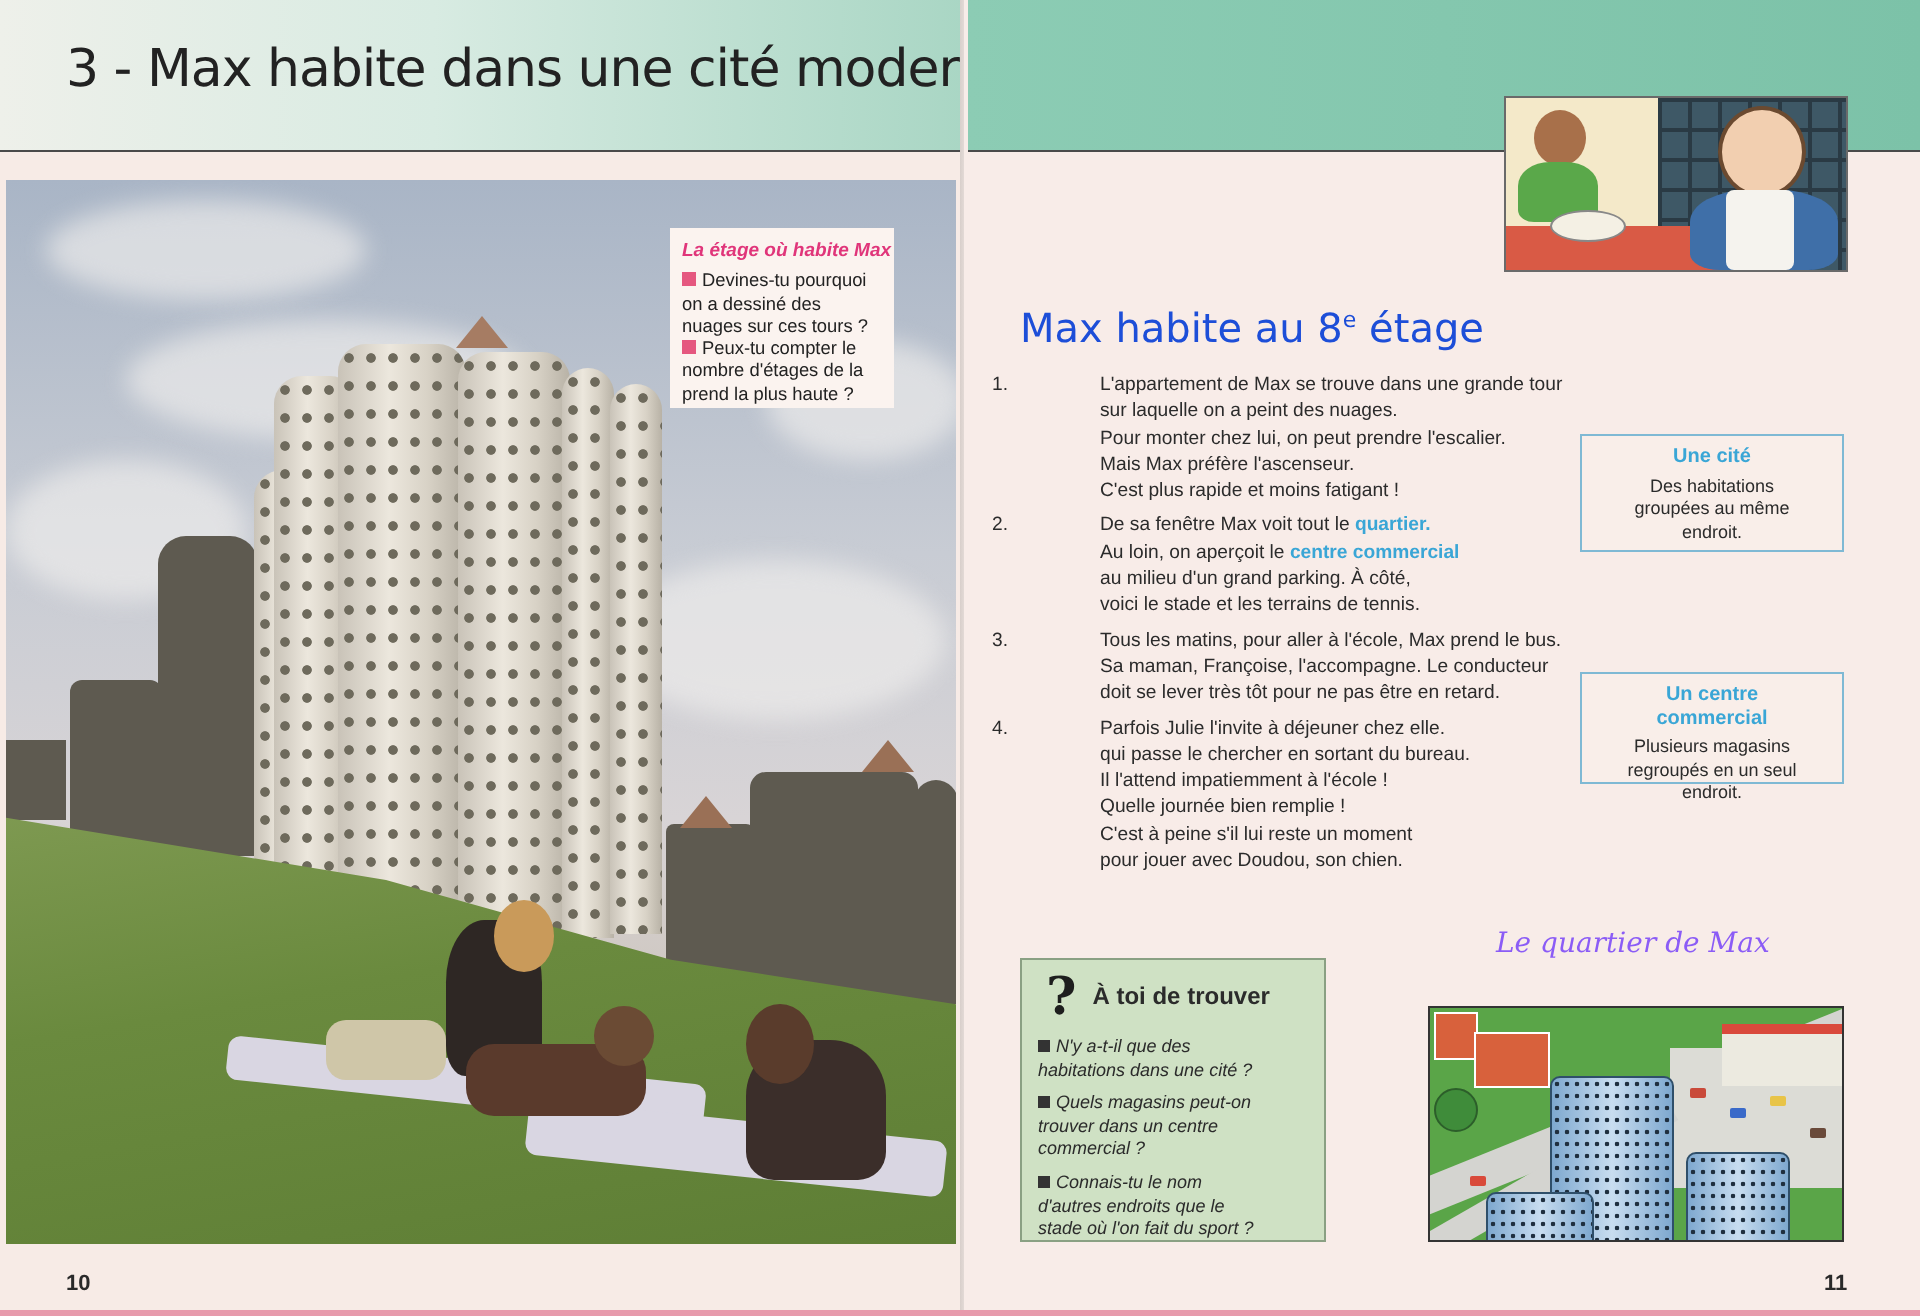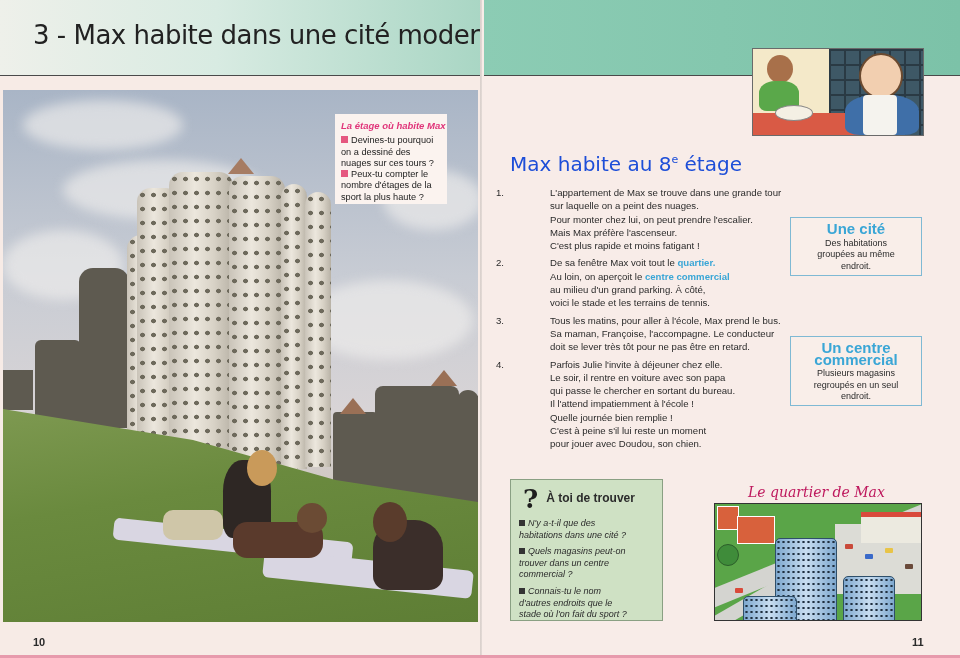--- a/index.html
+++ b/index.html
@@ -90,36 +90,36 @@
   .story .para { position: relative; padding-left: 14px; margin-bottom: 4px; }
   .story .num { position: absolute; left: 0; top: 0; }
   .story .line { display: block; white-space: nowrap; padding-left: 40px; }
   .kw { color: #3aa6d6; font-weight: bold; }
 
   .def-box {
     position: absolute; left: 790px; width: 132px; box-sizing: border-box;
     border: 1px solid #7fb9d4; background: #f9eee9; text-align: center; padding: 5px 4px;
     font-size: 9px; line-height: 11.5px; color: #2b2b2b;
   }
-  .def-box .term { color: #3aa6d6; font-weight: bold; font-size: 15px; line-height: 11.5px; margin-bottom: 3px; }
+  .def-box .term { color: #3aa6d6; font-weight: bold; font-size: 10px; line-height: 11.5px; margin-bottom: 3px; }
 
   .quiz-box {
     position: absolute; left: 510px; top: 479px; width: 153px; height: 142px; box-sizing: border-box;
     background: #cfe1c4; border: 1px solid #8aa083; padding: 6px 8px;
     font-size: 9px; line-height: 11.6px; color: #2b2b2b;
   }
   .quiz-head { display: flex; align-items: center; margin-bottom: 6px; margin-left: 4px; }
   .qmark { font-family: "DejaVu Serif", serif; font-weight: bold; font-size: 26px; line-height: 26px; color: #1e1e1e; margin-right: 8px; }
   .quiz-title { font-weight: bold; font-size: 12px; }
   .quiz-item { font-style: italic; margin-bottom: 5px; }
   .dark-square { display: inline-block; width: 6px; height: 6px; background: #333; margin-right: 3px; }
 
   .map-caption {
-    position: absolute; left: 748px; top: 484px;
-    font-family: "DejaVu Serif", serif; font-style: italic; font-size: 14px; color: #be185d; white-space: nowrap;
+    position: absolute; left: 748px; top: 464px;
+    font-family: "DejaVu Serif", serif; font-style: italic; font-size: 14px; color: #8b5cf6; white-space: nowrap;
   }
   .map-illus {
     position: absolute; left: 714px; top: 503px; width: 208px; height: 118px; box-sizing: border-box;
     border: 1px solid #333; overflow: hidden; background: #5aa548;
   }
   .road { position: absolute; background: #d4d4d0; }
   .tennis { position: absolute; background: #d8613c; border: 1px solid #fff; }
   .shop { position: absolute; background: #eceae0; border-top: 5px solid #d94a3c; }
   .car { position: absolute; width: 8px; height: 5px; border-radius: 1px; }
   .mini-tower {
@@ -180,21 +180,21 @@
   <div class="photo-caption">
     <div class="cap-title">La étage où habite Max</div>
     <div>
       <span class="pink-square"></span><span>Devines-tu pourquoi</span><br>
       <span>on a dessiné des</span><br>
       <span>nuages sur ces tours ?</span>
     </div>
     <div>
       <span class="pink-square"></span><span>Peux-tu compter le</span><br>
       <span>nombre d'étages de la</span><br>
-      <span>sport la plus haute ?</span>
+      <span>prend la plus haute ?</span>
     </div>
   </div>
 
   <div class="page-num" style="left:33px;">10</div>
 
   <div class="gutter"></div>
 
   <div class="page-right"></div>
   <div class="header-band-right"></div>
 
@@ -231,36 +231,35 @@
     </div>
     <div class="para">
       <span class="num">3.</span>
       <span class="line">Tous les matins, pour aller à l'école, Max prend le bus.</span>
       <span class="line">Sa maman, Françoise, l'accompagne. Le conducteur</span>
       <span class="line">doit se lever très tôt pour ne pas être en retard.</span>
     </div>
     <div class="para">
       <span class="num">4.</span>
       <span class="line">Parfois Julie l'invite à déjeuner chez elle.</span>
-      <span class="line">Le soir, il rentre en voiture avec son papa</span>
       <span class="line">qui passe le chercher en sortant du bureau.</span>
       <span class="line">Il l'attend impatiemment à l'école !</span>
       <span class="line">Quelle journée bien remplie !</span>
       <span class="line">C'est à peine s'il lui reste un moment</span>
       <span class="line">pour jouer avec Doudou, son chien.</span>
     </div>
   </div>
 
   <div class="def-box" style="top:217px;height:59px;">
     <div class="term">Une cité</div>
     <div>Des habitations</div>
     <div>groupées au même</div>
     <div>endroit.</div>
   </div>
-  <div class="def-box" style="top:336px;height:70px;">
+  <div class="def-box" style="top:336px;height:56px;">
     <div class="term" style="margin-bottom:3px;">
       <div>Un centre</div>
       <div>commercial</div>
     </div>
     <div>Plusieurs magasins</div>
     <div>regroupés en un seul</div>
     <div>endroit.</div>
   </div>
 
   <div class="quiz-box">

